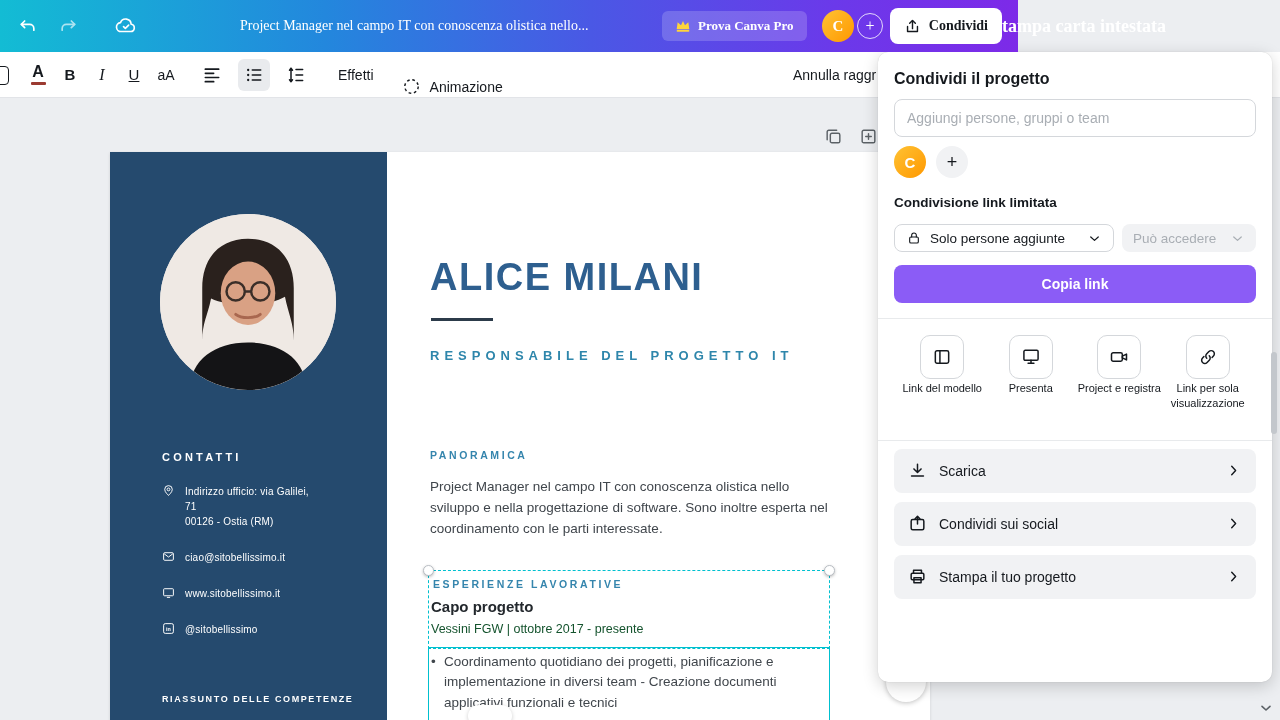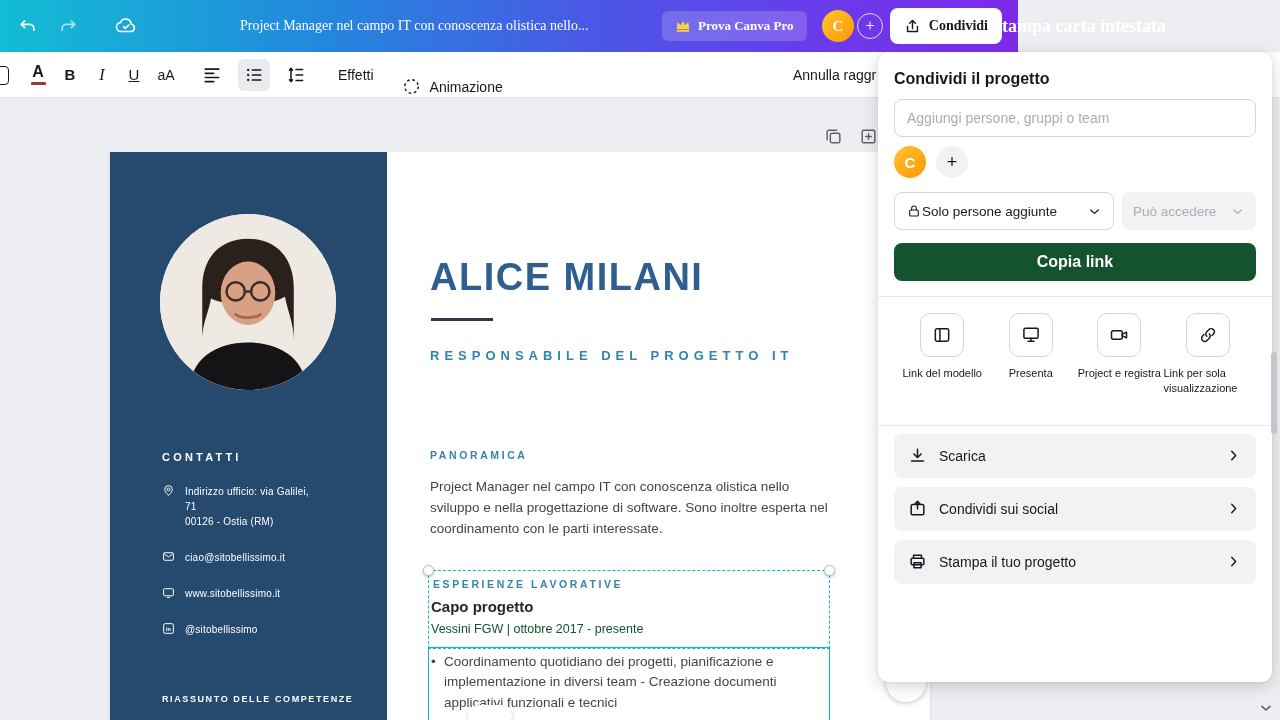--- a/index.html
+++ b/index.html
@@ -78,33 +78,33 @@
     border-radius:10px; box-shadow:0 0 1px rgba(0,0,0,.2), 0 4px 16px rgba(0,0,0,.18); padding:0 16px; overflow:hidden; }
   .panel-title { padding-top:18px; font-size:16px; font-weight:700; color:#15191e; }
   .people-input { margin-top:11px; width:100%; height:38px; border:1.5px solid #d4d7db; border-radius:8px;
     padding:18px 12px; font-size:14px; color:#15191e; outline:none; font-family:inherit; }
   .people-input::placeholder { color:#a9aeb4; }
   .avatar-row { margin-top:9px; display:flex; align-items:center; gap:10px; }
   .plus-circle { width:32px; height:32px; border-radius:50%; background:#f1f2f4; color:#15191e; font-size:18px;
     display:flex; align-items:center; justify-content:center; }
   .share-label { margin-top:17px; font-size:13.5px; font-weight:700; color:#15191e; }
   .dd-row { margin-top:14px; display:flex; gap:8px; }
-  .dd { height:38px; border-radius:8px; display:flex; align-items:center; padding:0 11px; font-size:13.5px; }
+  .dd { height:28px; border-radius:8px; display:flex; align-items:center; gap:8px; padding:0 11px; font-size:13.5px; }
   .dd1 { width:220px; border:1px solid #d4d7db; background:#fff; color:#15191e; }
   .dd2 { width:134px; background:#f1f2f4; color:#a9aeb4; }
   .dd .chev { margin-left:auto; }
-  .copy-btn { margin-top:13px; width:100%; height:38px; border-radius:8px; background:#14532d; color:#fff;
-    font-size:16px; font-weight:700; display:flex; align-items:center; justify-content:center; }
+  .copy-btn { margin-top:13px; width:100%; height:38px; border-radius:8px; background:#8b5cf6; color:#fff;
+    font-size:14px; font-weight:700; display:flex; align-items:center; justify-content:center; }
   .p-div { margin:15px -16px 0; height:1px; background:#e8eaec; }
   .p-div2 { margin-top:29px; }
   .quick { margin-top:16px; display:flex; justify-content:space-between; padding:0 4px; }
   .qa { width:90px; display:flex; flex-direction:column; align-items:center; }
   .qa-btn { width:44px; height:44px; border:1px solid #d4d7db; border-radius:10px; display:flex;
     align-items:center; justify-content:center; color:#15191e; background:#fff; }
-  .qa-label { margin-top:9px; font-size:11px; line-height:1.35; text-align:left; color:#15191e; }
+  .qa-label { margin-top:2px; font-size:11px; line-height:1.35; text-align:center; color:#15191e; }
   .menu { margin-top:8px; }
   .menu-row { height:44px; background:#f1f2f4; border-radius:8px; display:flex; align-items:center;
     gap:12px; padding:0 14px; margin-bottom:9px; font-size:14px; color:#15191e; width:100%;justify-content:flex-end; }
   .menu-row .chev { margin-left:auto; }
   .dots { display:flex; gap:3px; align-items:center; }
   .dots span { width:4px; height:4px; border-radius:50%; background:#15191e; }
 
   
   .scroll-thumb { position:absolute; left:1271px; top:352px; width:6px; height:82px; background:#c3c7cc; border-radius:3px; z-index:50; }
   .scroll-arrow { position:absolute; left:1258px; top:700px; color:#5b6166; z-index:50; }
@@ -290,20 +290,21 @@
   <div class="bottom-pill"></div>
   <div class="help-circle"></div>
 
   <aside class="panel">
     <h2 class="panel-title">Condividi il progetto</h2>
     <input class="people-input" type="text" placeholder="Aggiungi persone, gruppi o team" style="">
     <div class="avatar-row">
       <div class="avatar32">C</div>
       <button class="plus-circle">+</button>
     </div>
+    <div class="share-label">Condivisione link limitata</div>
     <div class="dd-row">
       <button class="dd dd1">
         <svg width="16" height="16" viewBox="0 0 24 24" fill="none" stroke="currentColor" stroke-width="1.7" stroke-linecap="round">
             <rect x="5.5" y="10.5" width="13" height="9" rx="2"></rect>
             <path d="M8.5 10.5V8a3.5 3.5 0 0 1 7 0v2.5"></path>
           </svg>
         <span>Solo persone aggiunte</span>
         <svg class="chev" width="15" height="15" viewBox="0 0 24 24" fill="none" stroke="currentColor" stroke-width="2" stroke-linecap="round" stroke-linejoin="round">
             <path d="M6 9.5L12 15l6-5.5"></path>
           </svg>

